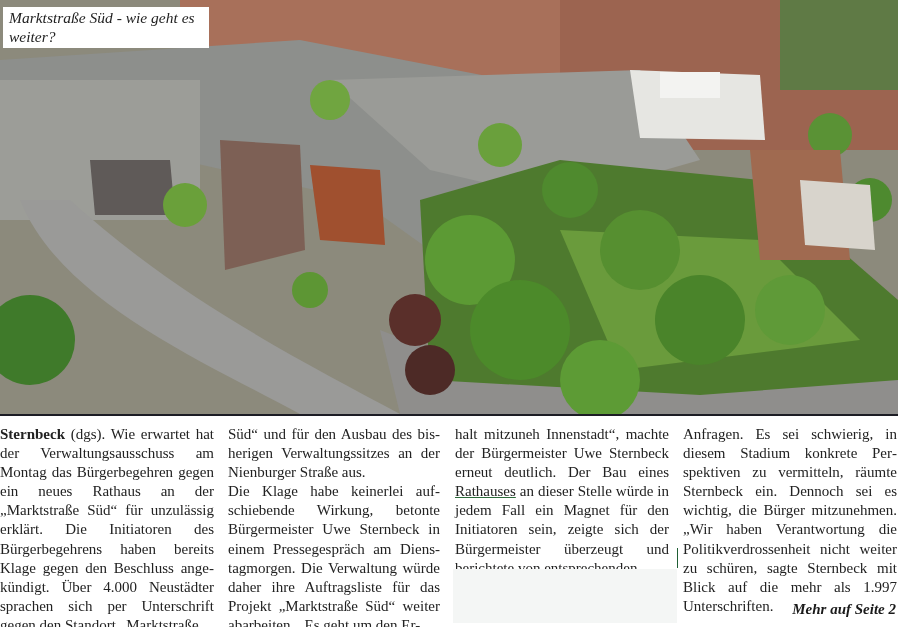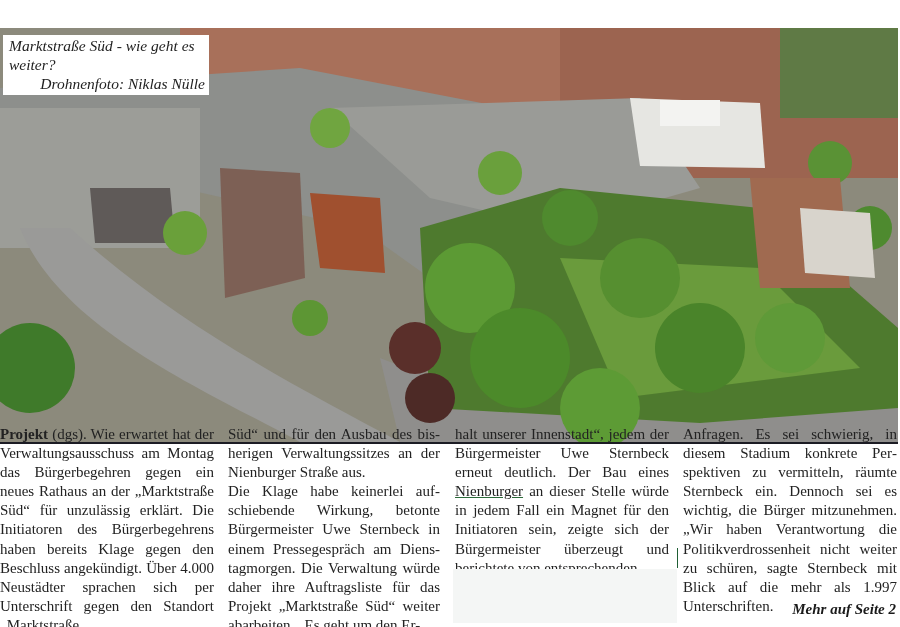--- a/index.html
+++ b/index.html
@@ -5,21 +5,20 @@
     html, body { margin: 0; padding: 0; }
     body {
       width: 900px; height: 627px; overflow: hidden; background: #ffffff;
       font-family: "Liberation Serif", "DejaVu Serif", serif; color: #1a1a1a;
       position: relative;
     }
     .photo {
       position: absolute; left: 0; top: 0; width: 898px; height: 414px;
       overflow: hidden; background: #7a8a6a;
       border-bottom: 2px solid #1c1c24;
-      margin-top: 28px;
     }
     .photo svg { display: block; width: 100%; height: 100%; }
     .caption {
       position: absolute; left: 3px; top: 7px; width: 196px;
       background: #ffffff; padding: 1px 4px 2px 6px;
       font-style: italic; font-size: 15.5px; line-height: 19px; color: #222;
     }
     .caption .l2 { text-align: right; display: block; }
     .col {
       position: absolute; top: 425px; font-size: 15px; line-height: 19.1px;
@@ -89,35 +88,34 @@
     <circle cx="310" cy="290" r="18" fill="#5d9634"></circle>
     <circle cx="330" cy="100" r="20" fill="#70a540"></circle>
     <circle cx="830" cy="135" r="22" fill="#5a9235"></circle>
     <circle cx="870" cy="200" r="22" fill="#4e8a2f"></circle>
 
     <polygon points="750,150 840,150 850,260 760,260" fill="#a06a50"></polygon>
     <polygon points="800,180 870,185 875,250 805,245" fill="#d8d4cc"></polygon>
   </svg>
   <div class="caption">
     <span>Marktstraße Süd - wie geht es weiter?</span>
-    <span class="l2">Drohnenfoto: Niklas Nülle</span>
   </div>
 </div>
 
 <div class="col c1">
-  <p><span class="lead">Projekt</span><span> (dgs). Wie erwartet hat der Verwaltungsausschuss am Montag das Bürgerbegehren gegen ein neues Rathaus an der „Marktstraße Süd“ für unzuläs­sig erklärt. Die Initiatoren des Bürgerbegehrens haben bereits Klage gegen den Beschluss ange­kündigt. Über 4.000 Neustädter sprachen sich per Unterschrift gegen den Standort „Marktstraße</span></p>
+  <p><span class="lead">Sternbeck</span><span> (dgs). Wie erwartet hat der Verwaltungsausschuss am Montag das Bürgerbegehren gegen ein neues Rathaus an der „Marktstraße Süd“ für unzuläs­sig erklärt. Die Initiatoren des Bürgerbegehrens haben bereits Klage gegen den Beschluss ange­kündigt. Über 4.000 Neustädter sprachen sich per Unterschrift gegen den Standort „Marktstraße</span></p>
 </div>
 
 <div class="col c2">
   <p class="last">Süd“ und für den Ausbau des bis­herigen Verwaltungssitzes an der Nienburger Straße aus.</p>
   <p>Die Klage habe keinerlei auf­schiebende Wirkung, betonte Bürgermeister Uwe Sternbeck in einem Pressegespräch am Diens­tagmorgen. Die Verwaltung wür­de daher ihre Auftragsliste für das Projekt „Marktstraße Süd“ weiter abarbeiten. „Es geht um den Er-</p>
 </div>
 
 <div class="col c3">
-  <p><span>halt unserer Innenstadt“, jedem der Bürgermeister Uwe Sternbeck erneut deutlich. Der Bau eines </span><span class="link">Nienburger</span><span> an dieser Stelle wür­de in jedem Fall ein Magnet für den Initiatoren sein, zeigte sich der Bürgermeister überzeugt und berichtete von entsprechenden</span></p>
+  <p><span>halt mitzuneh Innenstadt“, machte der Bürgermeister Uwe Sternbeck erneut deutlich. Der Bau eines </span><span class="link">Rathauses</span><span> an dieser Stelle wür­de in jedem Fall ein Magnet für den Initiatoren sein, zeigte sich der Bürgermeister überzeugt und berichtete von entsprechenden</span></p>
 </div>
 <div class="grayblock"></div>
 <div class="cursor-bar"></div>
 
 <div class="col c4">
   <p class="last">Anfragen. Es sei schwierig, in diesem Stadium konkrete Per­spektiven zu vermitteln, räumte Sternbeck ein. Dennoch sei es wichtig, die Bürger mitzuneh­men. „Wir haben Verantwortung die Politikverdrossenheit nicht weiter zu schüren, sagte Stern­beck mit Blick auf die mehr als 1.997 Unterschriften.</p>
 </div>
 
 <div class="more">Mehr auf Seite 2</div>
 

